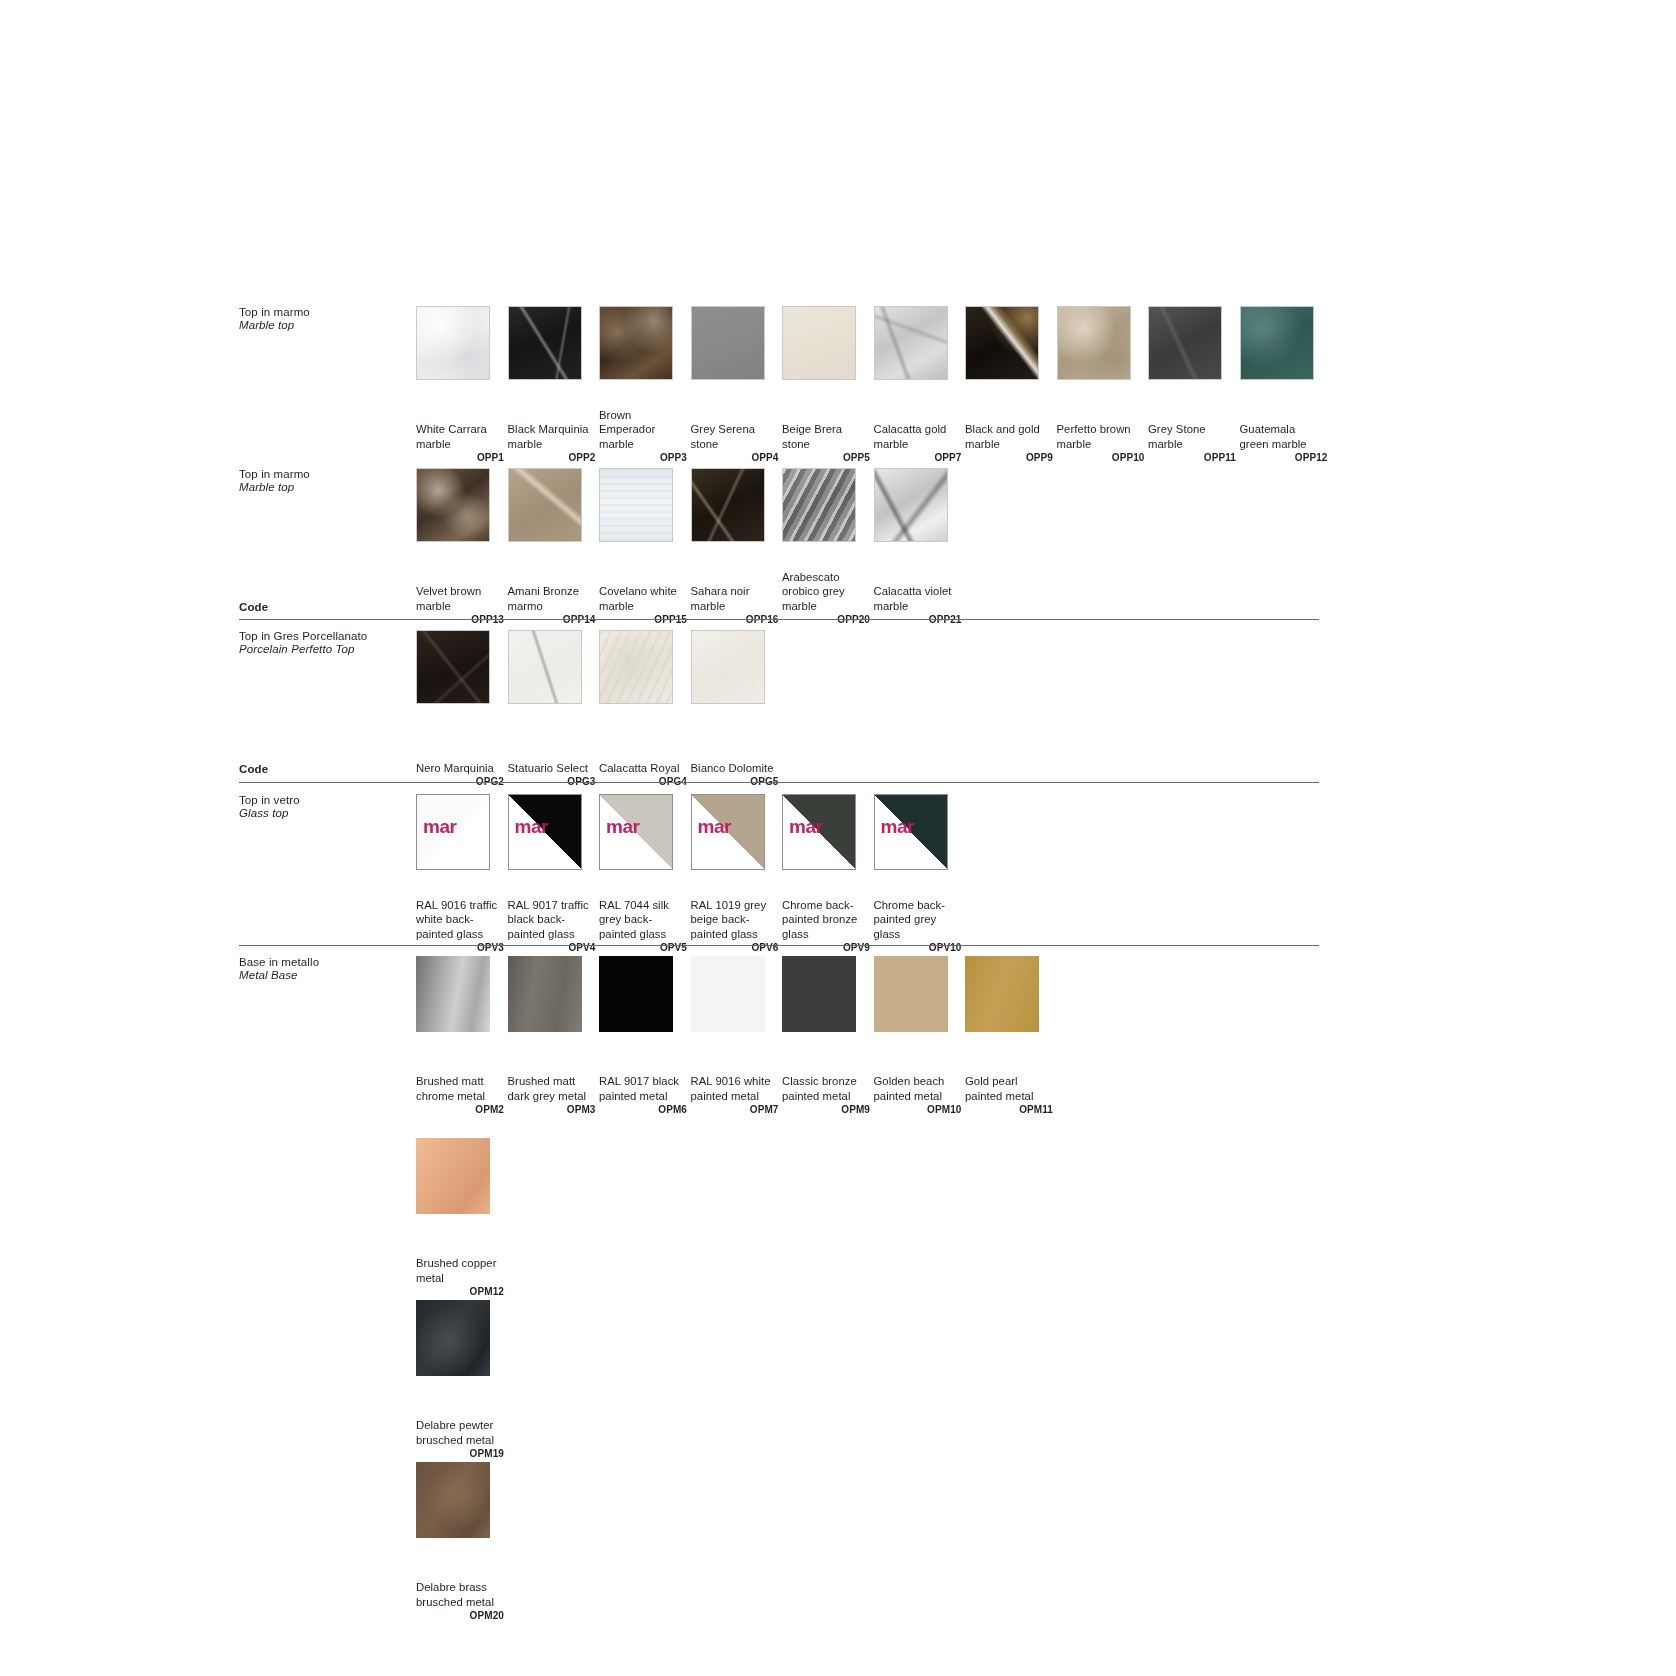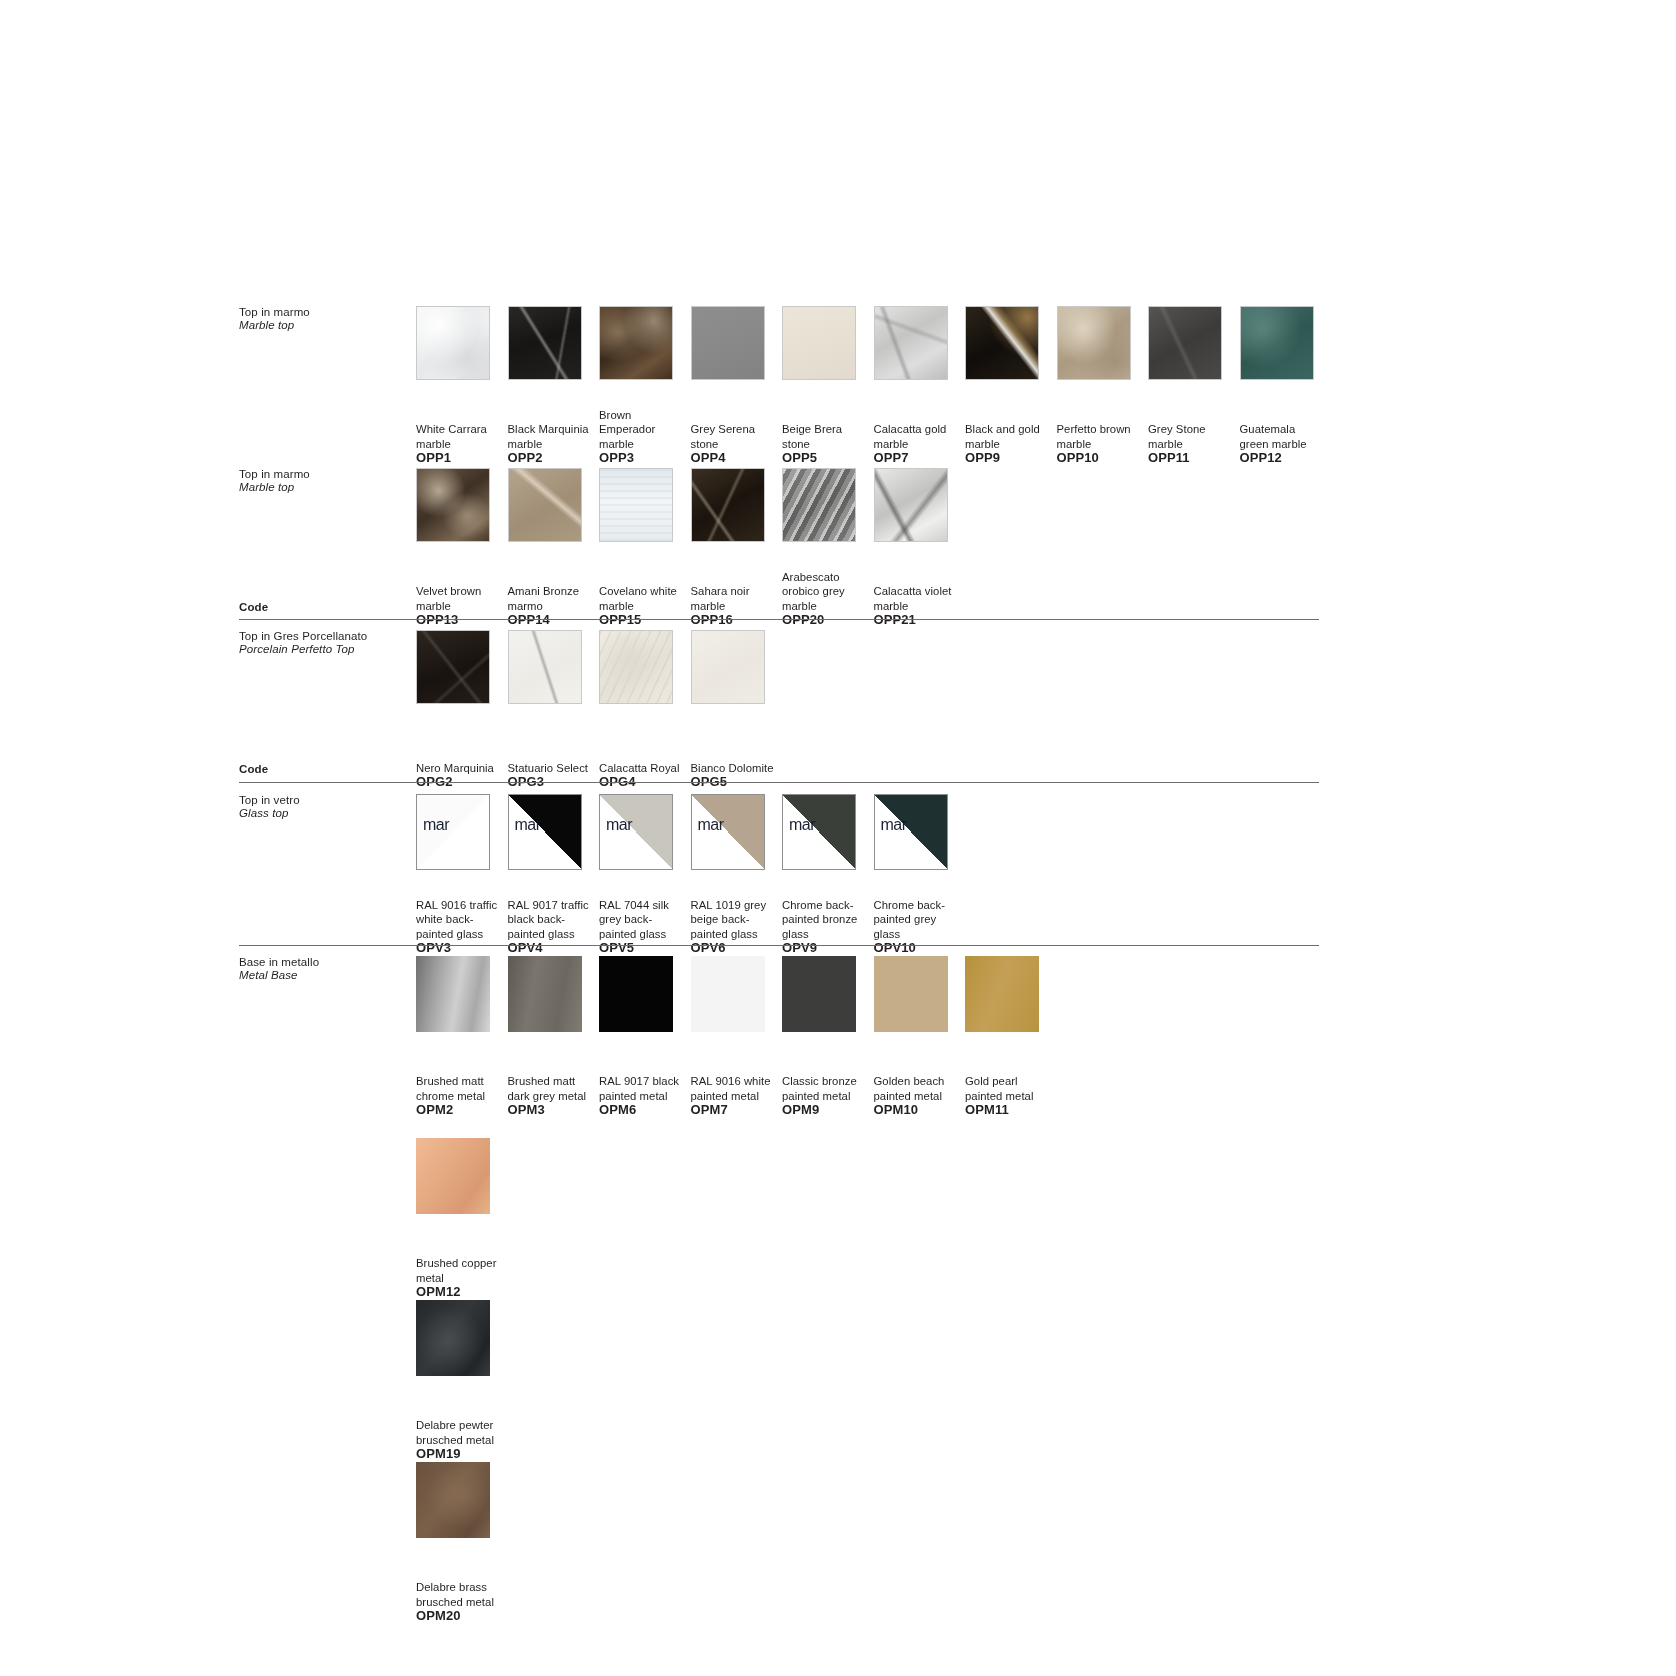--- a/index.html
+++ b/index.html
@@ -35,39 +35,39 @@
   .swatch.glass{width:74px;height:76px;border:1px solid #8f8f8f;background:#fff;}
   .swatch.metal{width:74px;height:76px;border:none;}
 
   .label{
     margin-top:10px;
     font-size:11.3px;line-height:14.6px;
     letter-spacing:.05px;
     width:88px;
     color:#231f20;
   }
-  .code{font-weight:bold;font-size:13px;letter-spacing:.1px;}
+  .code{font-weight:bold;font-size:10px;letter-spacing:.1px;text-align:right;}
 
   
   .labelwrap{height:76px;position:relative;}
   .labelwrap .label{position:absolute;bottom:0;left:0;margin:0;}
 
   .divider{
     position:absolute;left:239px;width:1080px;height:1px;
     background:#6d6d6d;
   }
   .codetag{
     position:absolute;left:239px;
     font-size:11.5px;font-weight:bold;letter-spacing:.1px;
   }
 
   
   .wm{
     position:absolute;left:6px;top:21px;
-    font-size:16px;font-weight:normal;color:#0f172a;
+    font-size:19px;font-weight:bold;color:#be185d;
     letter-spacing:-0.5px;
     font-family:"Liberation Sans", sans-serif;
     z-index:3;
     opacity:.95;
   }
   .tri{
     position:absolute;inset:0;z-index:2;
   }
 </style>
 </head>

